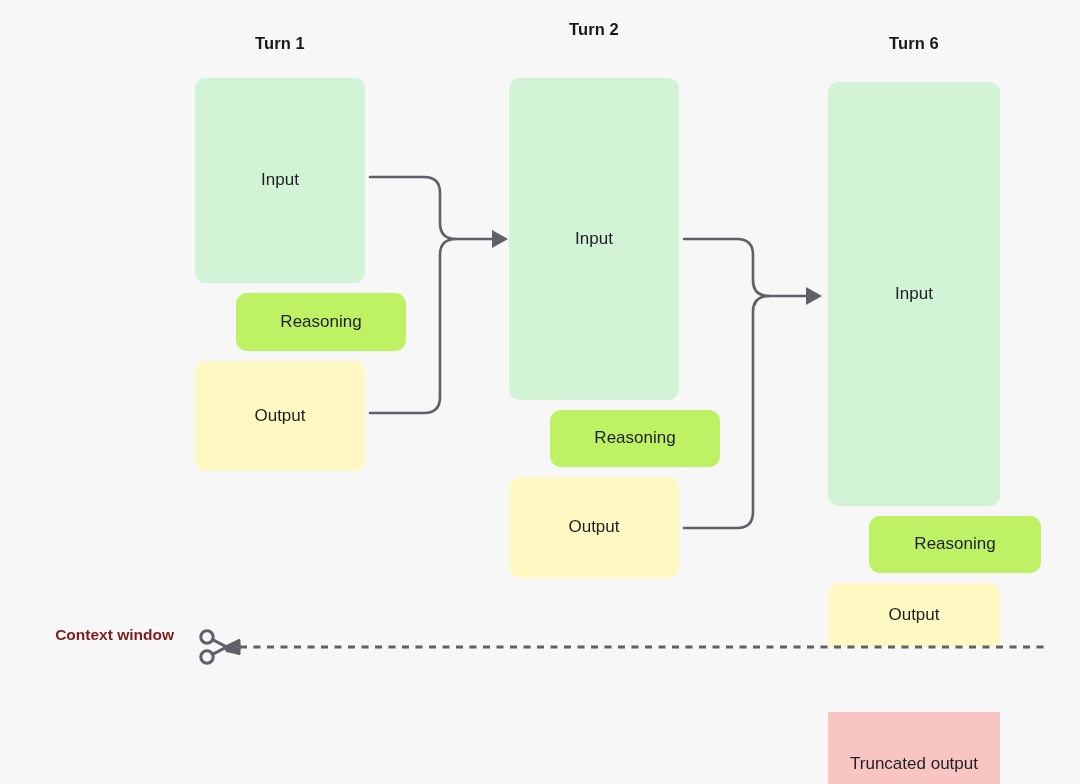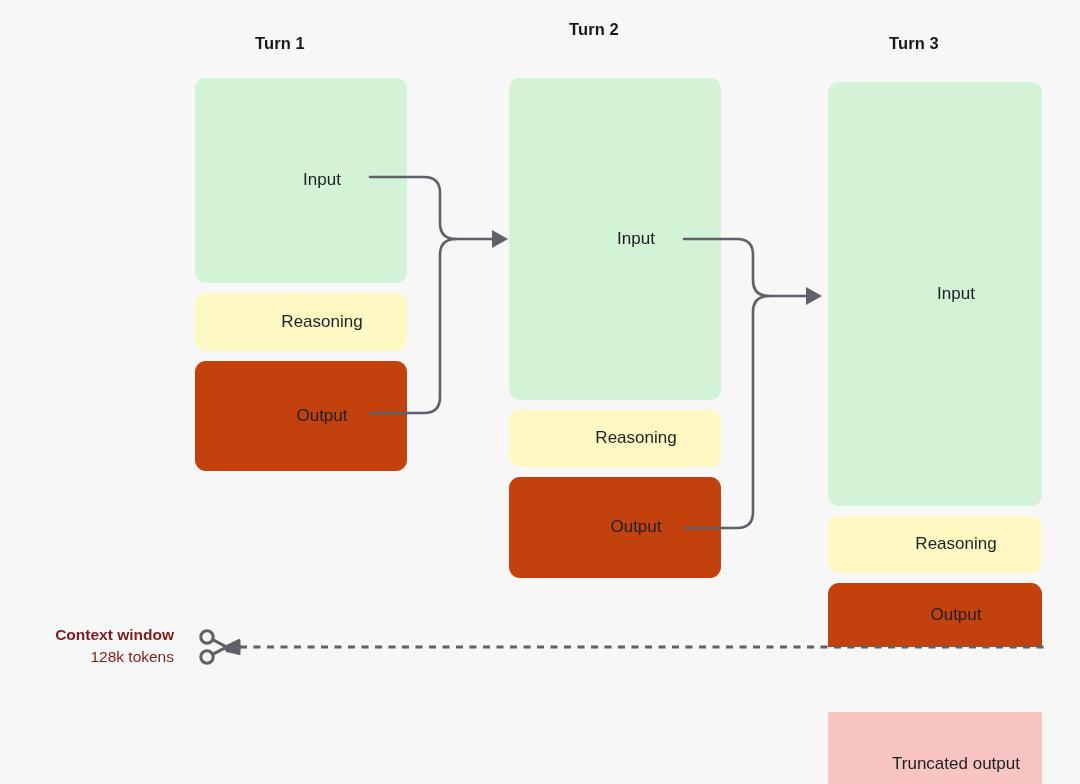--- a/index.html
+++ b/index.html
@@ -29,25 +29,24 @@
   .block {
     position: absolute;
     display: flex;
     align-items: center;
     justify-content: center;
     border-radius: 11px;
     font-size: 17px;
     color: #1d2024;
     line-height: 1.32;
     text-align: center;
-    padding-left: 42px;
   }
   .block.green   { background: #d2f3d5; }
-  .block.gray    { background: #fef9c3; }
-  .block.blue    { background: #c2410c; }
+  .block.gray    { background: #bef264; margin-left: 41px; }
+  .block.blue    { background: #fef9c3; }
   .block.pink    { background: #f9c5c2; }
   .block.cut-bottom { border-bottom-left-radius: 0; border-bottom-right-radius: 0; }
   .block.cut-top    { border-top-left-radius: 0; border-top-right-radius: 0; }
 
   .ctx-label {
     position: absolute;
     text-align: right;
     font-size: 15.5px;
     color: #7f1d1d;
     line-height: 1.45;
@@ -63,38 +62,37 @@
     pointer-events: none;
   }
 </style>
 </head>
 <body>
 
 <div id="canvas">
 
   <div class="turn-label" style="left:195px; top:34px; width:170px;">Turn 1</div>
   <div class="turn-label" style="left:509px; top:20px; width:170px;">Turn 2</div>
-  <div class="turn-label" style="left:828px; top:34px; width:172px;">Turn 3</div>
+  <div class="turn-label" style="left:828px; top:34px; width:172px;">Turn 6</div>
 
   <div class="block green" style="left:195px; top:78px; width:170px; height:205px;">Input</div>
   <div class="block gray" style="left:195px; top:293px; width:170px; height:58px;">Reasoning</div>
   <div class="block blue" style="left:195px; top:361px; width:170px; height:110px;">Output</div>
 
   <div class="block green" style="left:509px; top:78px; width:170px; height:322px;">Input</div>
   <div class="block gray" style="left:509px; top:410px; width:170px; height:57px;">Reasoning</div>
   <div class="block blue" style="left:509px; top:477px; width:170px; height:101px;">Output</div>
 
   <div class="block green" style="left:828px; top:82px; width:172px; height:424px;">Input</div>
   <div class="block gray" style="left:828px; top:516px; width:172px; height:57px;">Reasoning</div>
   <div class="block blue cut-bottom" style="left:828px; top:583px; width:172px; height:64px;">Output</div>
   <div class="block pink cut-top" style="left:828px; top:664px; width:172px; height:105px;margin-top:48px;">Truncated output</div>
 
   <div class="ctx-label" style="left:0px; top:624px; width:174px;">
     <span class="l1">Context window</span>
-    <span class="l2">128k tokens</span>
   </div>
 
   <svg class="overlay" viewBox="0 0 1080 784">
 
     <g fill="none" stroke="#5f6169" stroke-width="2.6" stroke-linecap="round">
       <path d="M 370 177 H 424 Q 440 177 440 193 V 223 Q 440 239 456 239 H 498"></path>
       <path d="M 370 413 H 424 Q 440 413 440 397 V 255 Q 440 239 456 239"></path>
     </g>
     <polygon points="492,230 508,239 492,248" fill="#5f6169"></polygon>
 

